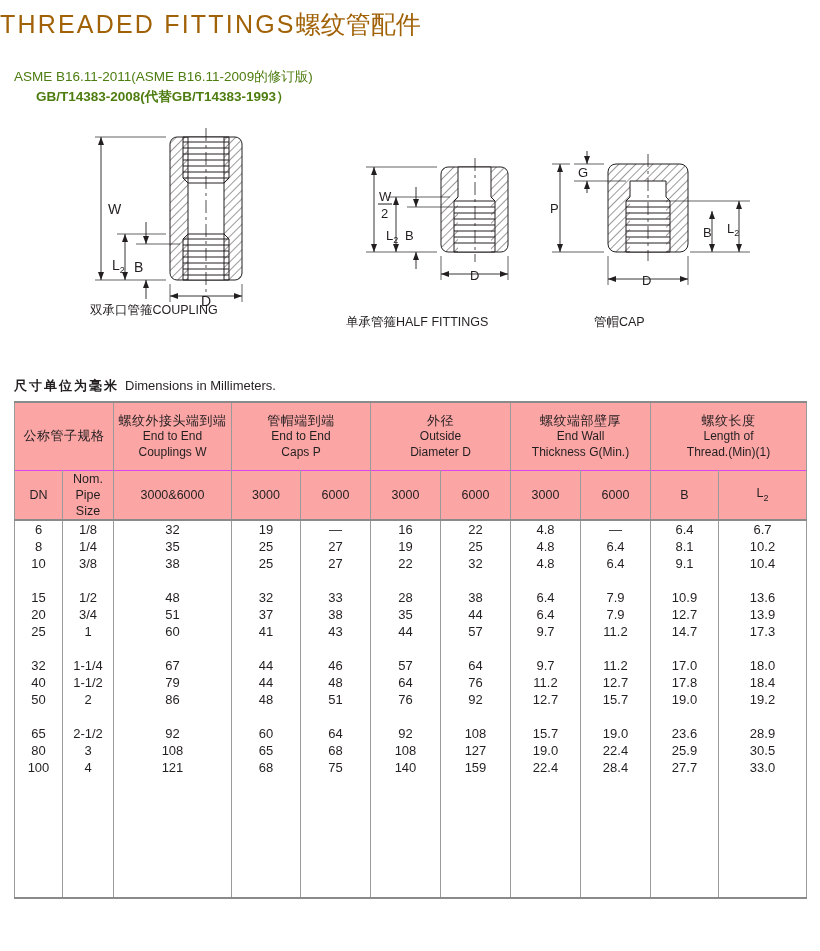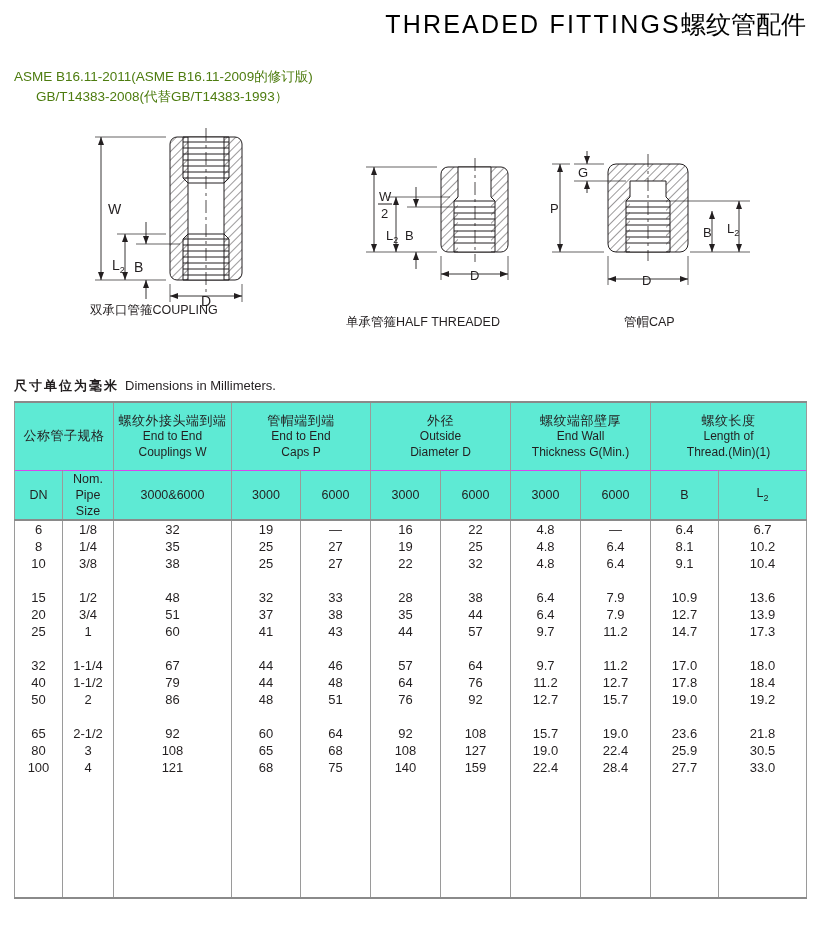--- a/index.html
+++ b/index.html
@@ -8,39 +8,38 @@
     width: 820px; height: 951px;
     background: #ffffff;
     font-family: "Liberation Sans", "DejaVu Sans", sans-serif;
     color: #231f20;
     position: relative;
     overflow: hidden;
   }
 
   
   .page-title {
-    text-align: right;
     padding: 8px 14px 0 0;
     font-size: 25px;
     font-weight: 400;
     letter-spacing: 0px;
     white-space: nowrap;
-    color: #000000;
+    color: #a16207;
   }
   .page-title .en { letter-spacing: 2.2px; }
   .page-title .cn { letter-spacing: 0px; }
 
   .standards {
     margin: 26px 0 0 14px;
     font-size: 13.5px;
     line-height: 1.45;
     color: #4d7c0f;
     font-weight: 500;
   }
-  .standards .line2 { margin-left: 22px; }
+  .standards .line2 { margin-left: 22px; font-weight: bold; }
 
   
   .diagrams {
     position: relative;
     height: 235px;
     margin-top: 18px;
   }
   .fig { position: absolute; }
   .fig-caption {
     position: absolute;
@@ -70,21 +69,21 @@
   table.spec th, table.spec td {
     border-left: 1px solid #9a9a9a;
     border-right: 1px solid #9a9a9a;
     text-align: center;
     vertical-align: middle;
     padding: 0;
     color: #231f20;
     font-weight: normal;
   }
   thead th {
-    background: #5eead4;
+    background: #fca5a5;
     line-height: 1.28;
     font-size: 12.5px;
   }
   .hdr-top { height: 68px; padding: 3px 2px !important; }
   .hdr-sub { height: 38px; }
   .hdr-cn { font-size: 13px; letter-spacing: 0.5px; display:block; }
   .hdr-en { font-size: 12px; display:block; }
 
   thead tr.row-top th { border-top: 2px solid #8a8a8a; }
   thead tr.row-sub th { border-top: 1px solid #d946ef; }
@@ -258,21 +257,21 @@
         <line x1="20" y1="52" x2="34" y2="52" stroke-width="1"></line>
       </g>
       <g font-family="Liberation Sans, sans-serif" font-size="13" fill="#231f20">
         <text x="21" y="49">W</text>
         <text x="23" y="66">2</text>
         <text x="28" y="88">L<tspan font-size="9" dy="3">2</tspan></text>
         <text x="47" y="88">B</text>
         <text x="112" y="128">D</text>
       </g>
     </svg>
-    <div class="fig-caption" style="left:-12px; top:162px;">单承管箍HALF THREADED</div>
+    <div class="fig-caption" style="left:-12px; top:162px;">单承管箍HALF FITTINGS</div>
   </div>
 
   <div class="fig" style="left:540px; top:25px;">
     <svg width="220" height="165" viewBox="0 0 220 165">
       <defs>
         <pattern id="hatchC" width="6" height="6" patternTransform="rotate(45)" patternUnits="userSpaceOnUse">
           <line x1="0" y1="0" x2="0" y2="6" stroke="#231f20" stroke-width="0.9"></line>
         </pattern>
       </defs>
       <g stroke="#231f20" fill="none" stroke-width="1">
@@ -333,21 +332,21 @@
         <path d="M148 130 l-8 -3 l0 6 z" fill="#231f20" stroke="none"></path>
       </g>
       <g font-family="Liberation Sans, sans-serif" font-size="13" fill="#231f20">
         <text x="38" y="28">G</text>
         <text x="10" y="64">P</text>
         <text x="163" y="88">B</text>
         <text x="187" y="84">L<tspan font-size="9" dy="3">2</tspan></text>
         <text x="102" y="136">D</text>
       </g>
     </svg>
-    <div class="fig-caption" style="left:84px; top:165px;">管帽CAP</div>
+    <div class="fig-caption" style="left:54px; top:165px;">管帽CAP</div>
   </div>
 </div>
 
 <div class="units">
   <span class="cn">尺寸单位为毫米</span><span class="en">Dimensions in Millimeters.</span>
 </div>
 
 <div class="table-wrap">
 <table class="spec">
   <colgroup>
@@ -566,21 +565,21 @@
           <td>65</td>
           <td>2-1/2</td>
           <td>92</td>
           <td>60</td>
           <td>64</td>
           <td>92</td>
           <td>108</td>
           <td>15.7</td>
           <td>19.0</td>
           <td>23.6</td>
-          <td>21.8</td>
+          <td>28.9</td>
         </tr>
         <tr>
           <td>80</td>
           <td>3</td>
           <td>108</td>
           <td>65</td>
           <td>68</td>
           <td>108</td>
           <td>127</td>
           <td>19.0</td>

